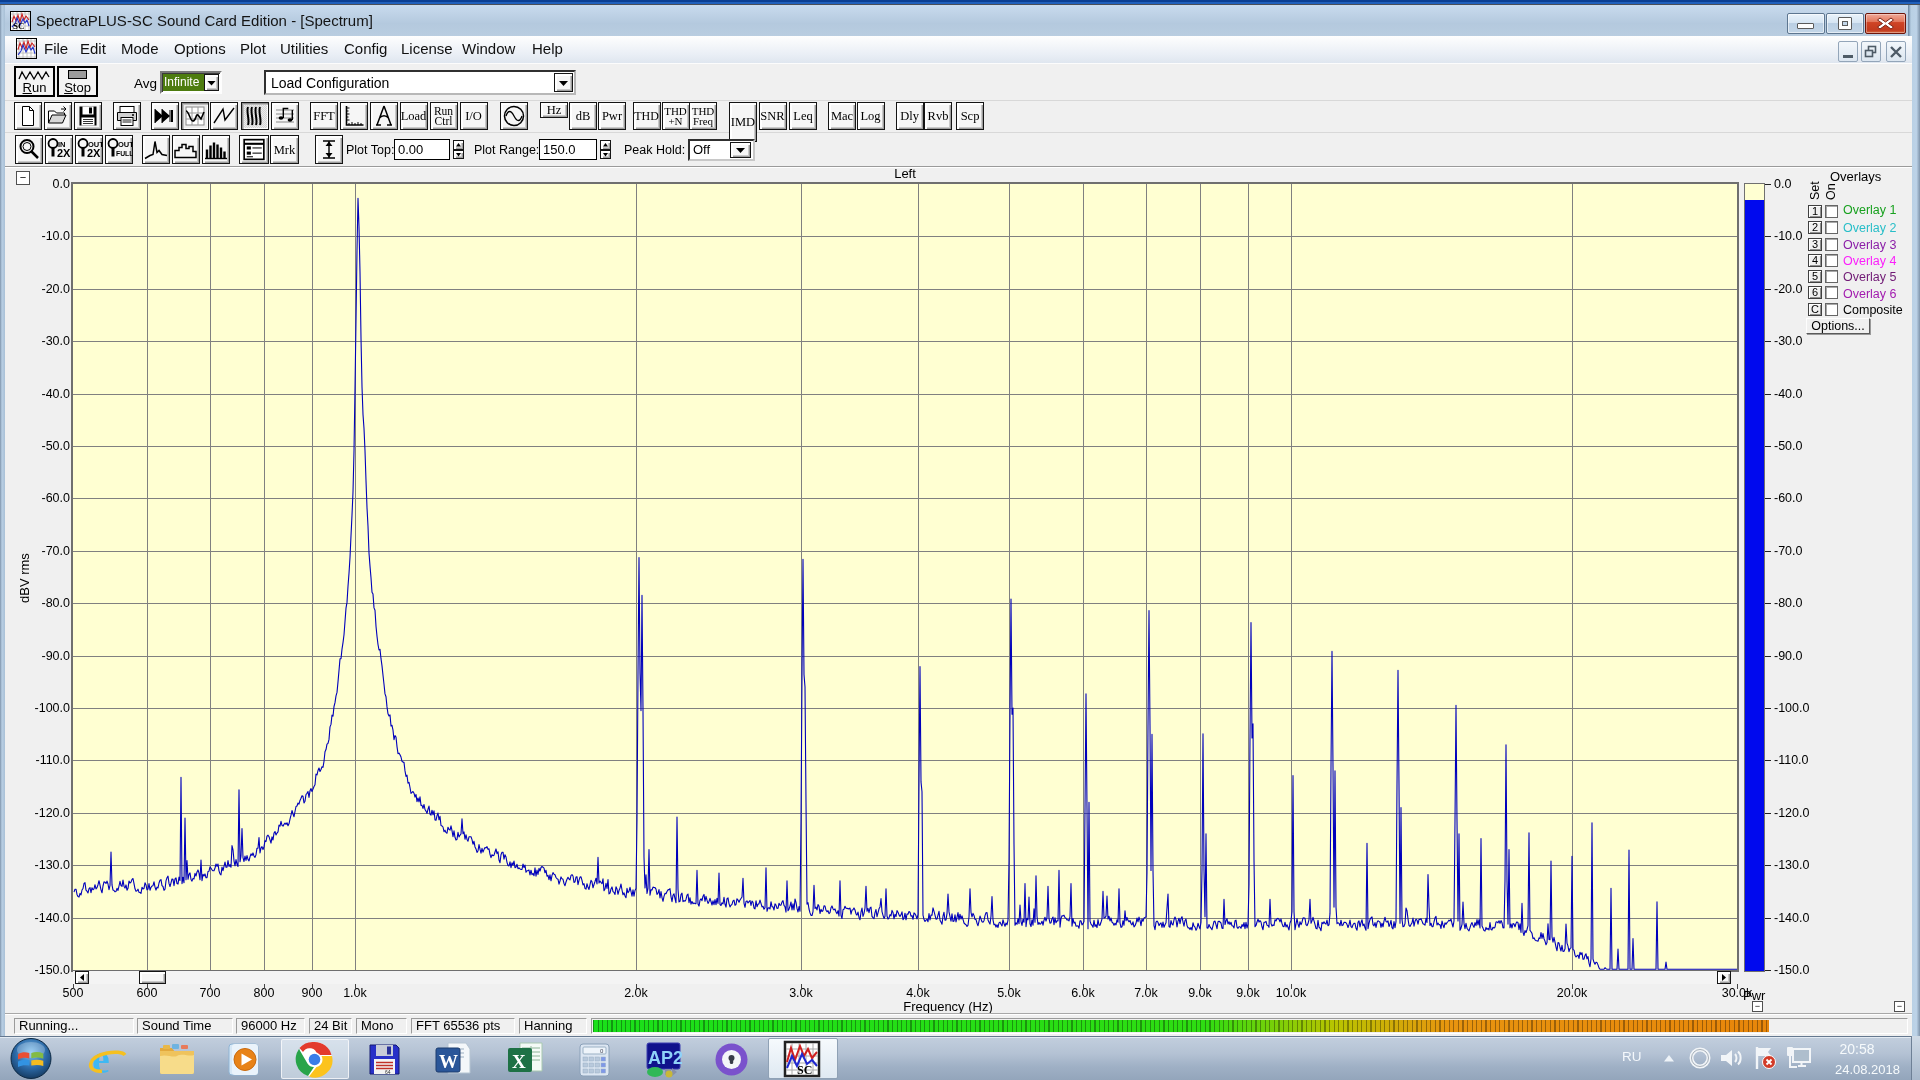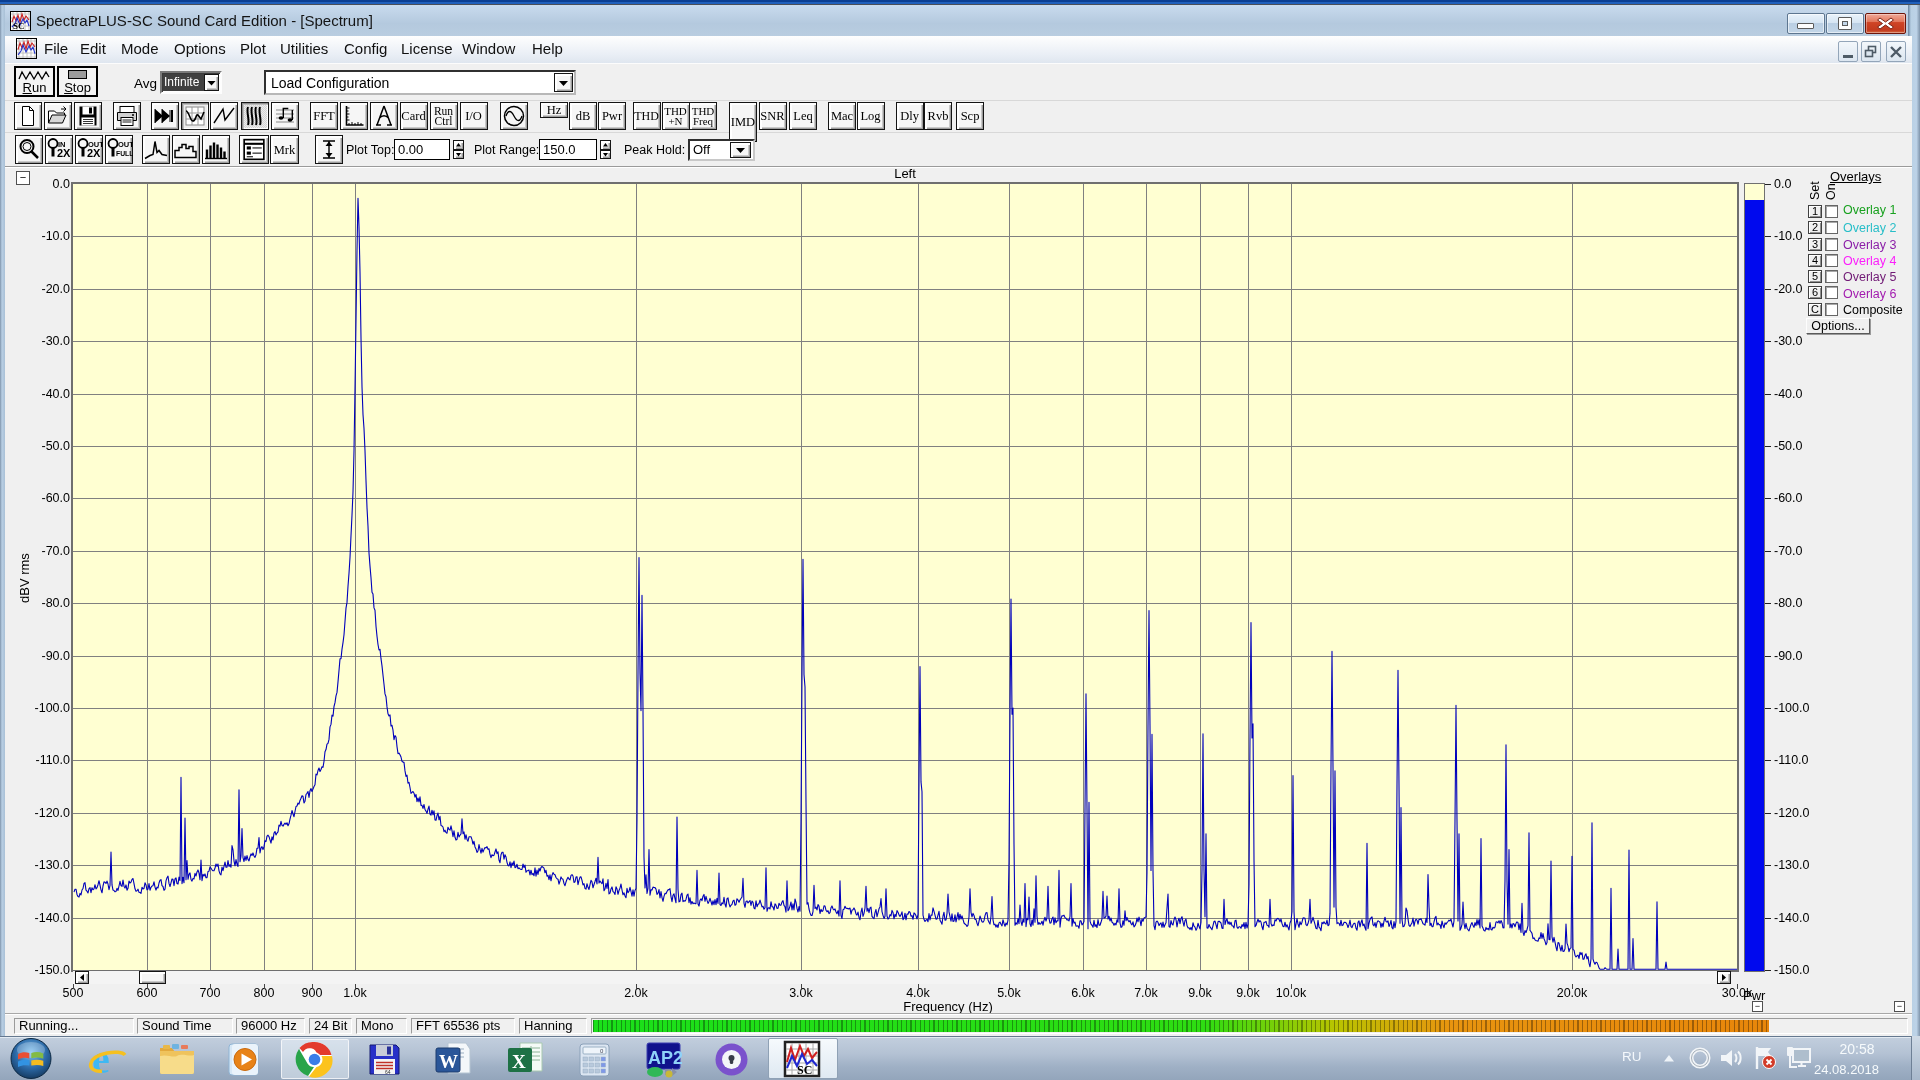--- a/index.html
+++ b/index.html
@@ -101,21 +101,21 @@
 <div class="abs" style="left:14px;top:66px;width:41px;height:31px;background:#f4f4f4;border:2px solid #000"></div>
 <svg class="abs" style="left:18px;top:69px" width="33" height="12" viewBox="0 0 33 12">
     <polyline points="1,10 4,3 8,10 12,3 16,10 20,3 24,10 28,3 31,8" fill="none" stroke="#000" stroke-width="1.3"></polyline>
   </svg>
 <div class="abs" style="left:14px;top:80px;width:41px;height:14px;text-align:center;font-size:13px"><span style="text-decoration:underline">R</span>un</div>
 <div class="abs" style="left:57px;top:66px;width:41px;height:31px;background:#f4f4f4;border:2px solid #000"></div>
 <div class="abs" style="left:68px;top:70px;width:19px;height:9px;background:#9b9b9b;border:1px solid #000"></div>
 <div class="abs" style="left:57px;top:80px;width:41px;height:14px;text-align:center;font-size:13px"><span style="text-decoration:underline">S</span>top</div>
 <div class="abs" style="left:134px;top:76px;font-size:13.5px">Avg</div>
 <div class="abs" style="left:160px;top:71px;width:62px;height:23px;background:#fff;border:2px solid;border-color:#7a7a7a #fdfdfd #fdfdfd #7a7a7a;box-shadow:inset 1px 1px 0 #3a3a3a"></div>
-<div class="abs" style="left:163px;top:74px;width:41px;height:17px;background:#404040;color:#fff;font-size:12px;line-height:17px;padding-left:1px">Infinite</div>
+<div class="abs" style="left:163px;top:74px;width:41px;height:17px;background:#4d7c0f;color:#fff;font-size:12px;line-height:17px;padding-left:1px">Infinite</div>
 <div class="abs btn3d" style="left:204px;top:74px;width:15px;height:17px"></div>
 <svg class="abs" style="left:204px;top:74px" width="15" height="17">
     <path d="M3.5 7 L11.5 7 L7.5 11.5 Z" fill="#000"></path>
   </svg>
 <div class="abs" style="left:264px;top:70px;width:312px;height:25px;background:#fff;border:2px solid;border-color:#303030 #b8b8b8 #b8b8b8 #303030"></div>
 <div class="abs" style="left:271px;top:75px;font-size:14px">Load Configuration</div>
 <div class="abs btn3d" style="left:554px;top:73px;width:19px;height:19px"></div>
 <svg class="abs" style="left:554px;top:73px" width="19" height="19">
     <path d="M5 8 L14 8 L9.5 13 Z" fill="#000"></path>
   </svg>
@@ -181,21 +181,21 @@
 <svg class="abs" style="left:340px;top:102px" width="28" height="28" viewBox="0 0 28 28">
     <path d="M6.5 4 v19 h17" fill="none" stroke="#000" stroke-width="1.6"></path>
     <path d="M6.5 6 h3 M6.5 9 h2 M6.5 12 h3 M6.5 15 h2 M6.5 18 h3 M9 23 v-2 M12 23 v-3 M15 23 v-2 M18 23 v-3 M21 23 v-2" stroke="#000"></path>
   </svg>
 <div class="tb btn3d" style="left:370px;top:102px;height:28px;"></div>
 <svg class="abs" style="left:370px;top:102px" width="28" height="28" viewBox="0 0 28 28">
     <path d="M14 4 L7 23 M14 4 L21 23 M9.5 16 C12 13 16 13 18.5 16" fill="none" stroke="#000" stroke-width="1.5"></path>
     <path d="M6 23 h5 M17 23 h5" stroke="#000" stroke-width="1.5"></path>
   </svg>
 <div class="tb btn3d" style="left:399.5px;top:102px;width:28px;height:28px">
-    <div class="tbt" style="font-size:12.5px">Card</div>
+    <div class="tbt" style="font-size:12.5px">Load</div>
   </div>
 <div class="tb btn3d" style="left:429.5px;top:102px;width:28px;height:28px">
     <div class="tbt" style="font-size:11.5px">Run<br>Ctrl</div>
   </div>
 <div class="tb btn3d" style="left:459.5px;top:102px;width:28px;height:28px">
     <div class="tbt" style="font-size:12.5px">I/O</div>
   </div>
 <div class="tb btn3d" style="left:500px;top:102px;height:28px;"></div>
 <svg class="abs" style="left:500px;top:102px" width="28" height="28" viewBox="0 0 28 28">
     <circle cx="14" cy="14" r="9.5" fill="none" stroke="#000" stroke-width="1.5"></circle>
@@ -431,21 +431,21 @@
 <div class="rlab" style="left:1774px;top:753px">-110.0</div>
 <div class="abs" style="left:1765px;top:813px;width:6px;height:1px;background:#222"></div>
 <div class="rlab" style="left:1774px;top:806px">-120.0</div>
 <div class="abs" style="left:1765px;top:865px;width:6px;height:1px;background:#222"></div>
 <div class="rlab" style="left:1774px;top:858px">-130.0</div>
 <div class="abs" style="left:1765px;top:918px;width:6px;height:1px;background:#222"></div>
 <div class="rlab" style="left:1774px;top:911px">-140.0</div>
 <div class="abs" style="left:1765px;top:970px;width:6px;height:1px;background:#222"></div>
 <div class="rlab" style="left:1774px;top:963px">-150.0</div>
 <div class="abs" style="left:1743px;top:988px;font-size:13px">Pwr</div>
-<div class="abs" style="left:1830px;top:169px;font-size:13px;text-decoration:underline">Overlays</div>
+<div class="abs" style="left:1830px;top:169px;font-size:13px;">Overlays</div>
 <div class="abs" style="left:1808px;top:182px;width:14px;height:18px;writing-mode:vertical-rl;transform:rotate(180deg);font-size:12.5px">Set</div>
 <div class="abs" style="left:1824px;top:184px;width:14px;height:16px;writing-mode:vertical-rl;transform:rotate(180deg);font-size:12.5px">On</div>
 <div class="ovbtn" style="left:1808px;top:205px">1</div>
 <div class="ovchk" style="left:1825px;top:205px"></div>
 <div class="ovlab" style="left:1843px;top:204px;color:#18a11f">Overlay 1</div>
 <div class="ovbtn" style="left:1808px;top:221px">2</div>
 <div class="ovchk" style="left:1825px;top:221px"></div>
 <div class="ovlab" style="left:1843px;top:222px;color:#28bec8">Overlay 2</div>
 <div class="ovbtn" style="left:1808px;top:238px">3</div>
 <div class="ovchk" style="left:1825px;top:238px"></div>
@@ -602,13 +602,13 @@
     <circle cx="17" cy="17" r="6.5" fill="#d23b28" stroke="#fff" stroke-width="1"></circle>
     <path d="M14.5 14.5 L19.5 19.5 M19.5 14.5 L14.5 19.5" stroke="#fff" stroke-width="1.8"></path>
   </svg>
 <svg class="abs" style="left:1784px;top:1045px" width="28" height="26" viewBox="0 0 28 26">
     <rect x="9" y="4" width="17" height="13" fill="#aebecd" stroke="#f2f5f8" stroke-width="2"></rect>
     <path d="M14 21 h8 M17.5 17 v4" stroke="#f2f5f8" stroke-width="2"></path>
     <rect x="3" y="2" width="6" height="9" rx="1" fill="#f2f5f8"></rect>
     <path d="M6 11 V22 h7" stroke="#f2f5f8" stroke-width="2" fill="none"></path>
   </svg>
 <div class="abs" style="left:1822px;top:1041px;width:70px;text-align:center;font-size:14px;color:#f6fafc">20:58</div>
-<div class="abs" style="left:1814px;top:1062px;width:86px;text-align:left;font-size:13px;color:#f6fafc">24.08.2018</div>
+<div class="abs" style="left:1814px;top:1062px;width:86px;text-align:right;font-size:13px;color:#f6fafc">24.08.2018</div>
 <div class="abs" style="left:1911px;top:1036px;width:9px;height:44px;background:linear-gradient(#cfdae6,#a8b8cb);border-left:1px solid #6e8096"></div>
 </body></html>

